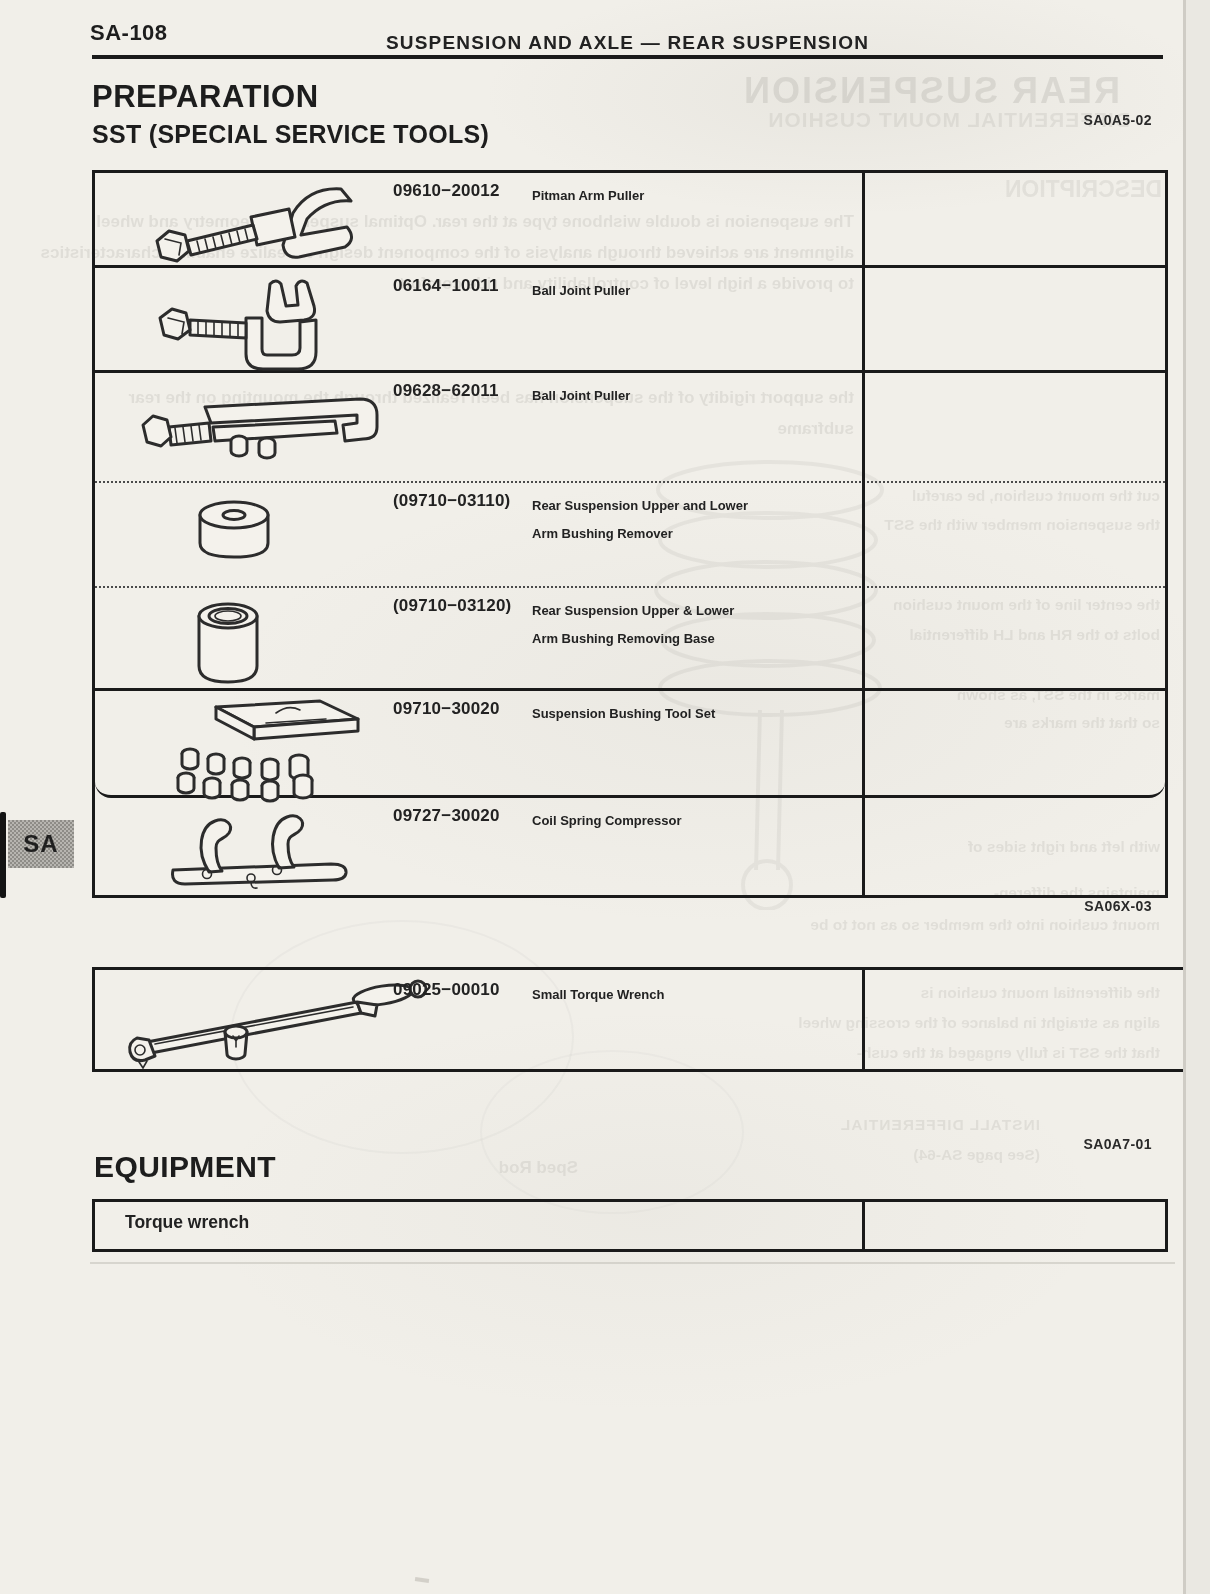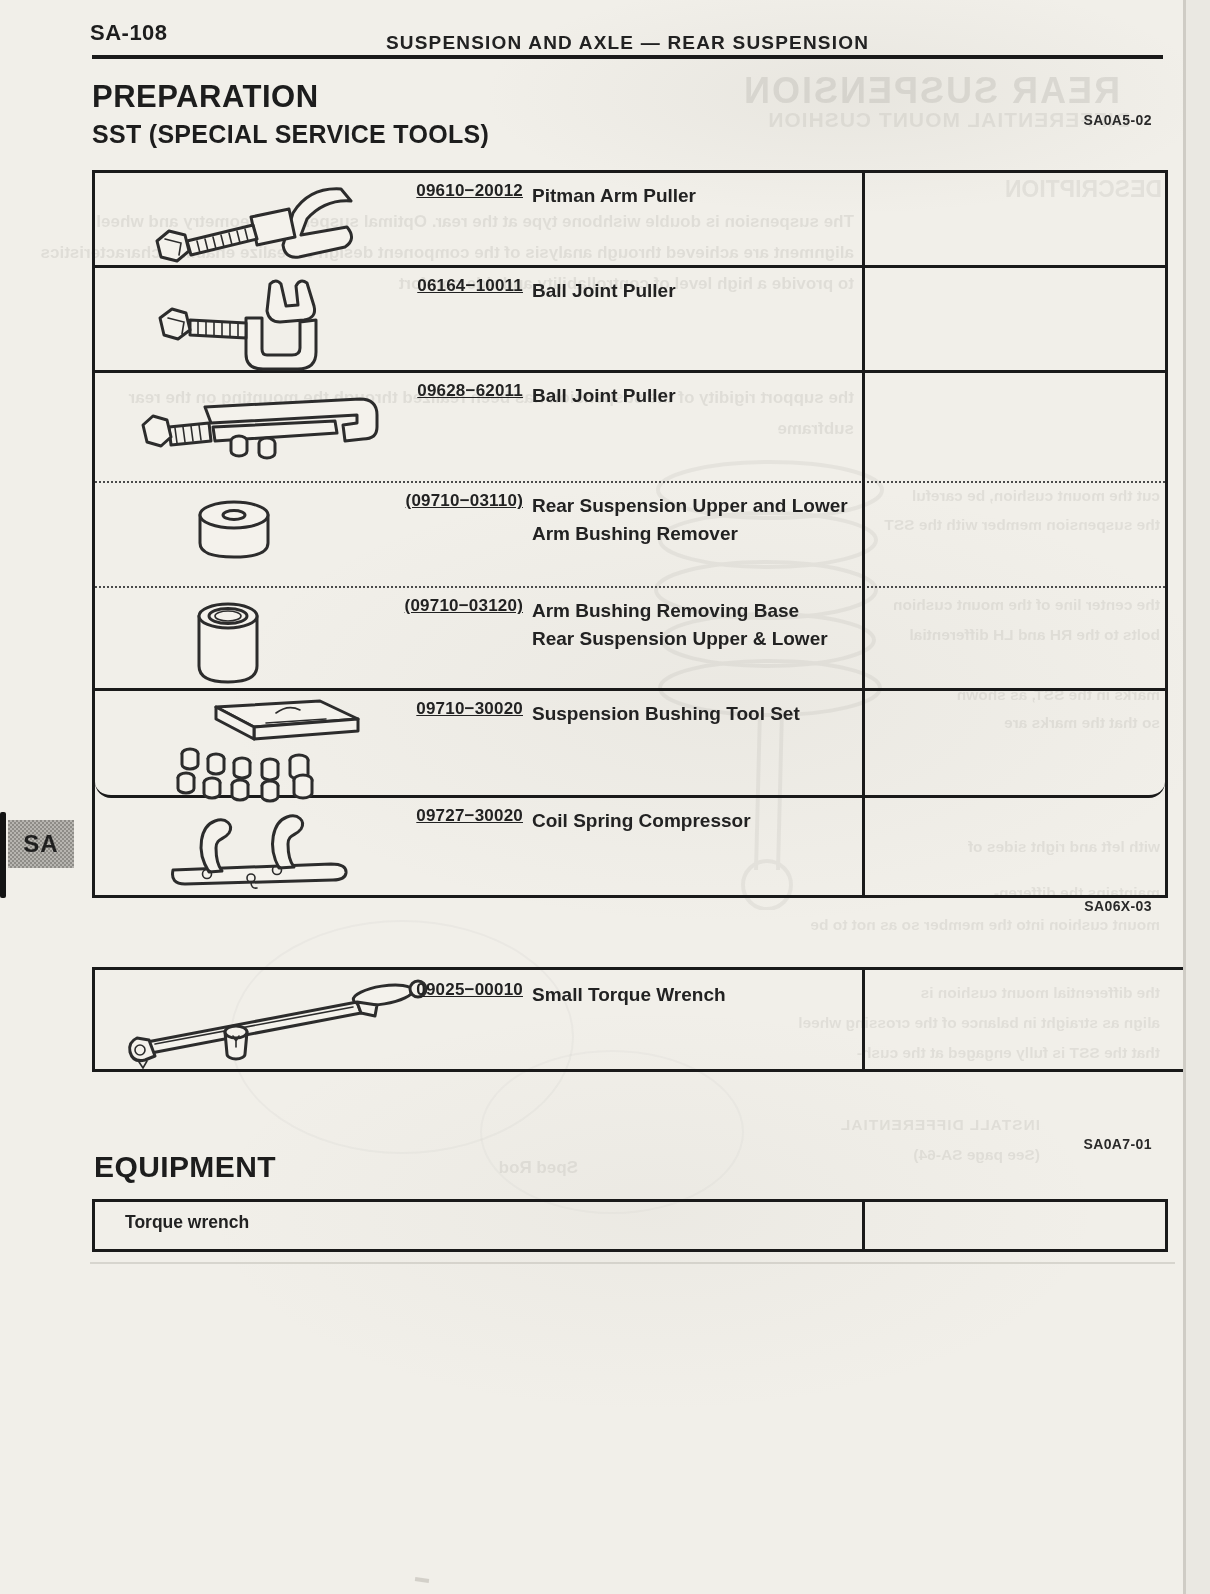--- a/index.html
+++ b/index.html
@@ -21,22 +21,22 @@
   .h2{left:92px;top:120px;font-size:25px;font-weight:800;letter-spacing:.3px;}
   .code{right:58px;font-size:14px;font-weight:700;letter-spacing:.4px;color:#2a2a2a;text-align:right;}
   .sec-h{font-size:30px;font-weight:800;letter-spacing:.4px;}
   
   .tool-table{border:3px solid #1a1a1a;box-sizing:border-box;background:transparent;}
   .tool-table::after{content:"";position:absolute;top:0;bottom:0;left:767px;width:3px;background:#1a1a1a;}
   .trow{position:relative;box-sizing:border-box;width:100%;}
   .trow.solid{border-bottom:3px solid #1a1a1a;}
   .trow.dotted{border-bottom:2px dotted #4a4a4a;}
   .illus{position:absolute;}
-  .pnum{position:absolute;left:298px;width:130px;top:8px;text-align:right;font-size:17px;font-weight:700;letter-spacing:.2px;color:#222;white-space:nowrap;text-decoration:underline;}
-  .tname{position:absolute;left:437px;top:9px;width:330px;font-size:19px;font-weight:700;line-height:28px;color:#222;}
+  .pnum{position:absolute;left:298px;width:130px;top:8px;text-align:left;font-size:17px;font-weight:700;letter-spacing:.2px;color:#222;white-space:nowrap;}
+  .tname{position:absolute;left:437px;top:9px;width:330px;font-size:13px;font-weight:700;line-height:28px;color:#222;}
   .equip-text{position:absolute;left:30px;top:10px;font-size:17.5px;font-weight:700;color:#222;}
   svg.line-art{overflow:visible;}
   .la{stroke:#2c2c2c;stroke-width:3;fill:#f4f2ec;stroke-linejoin:round;stroke-linecap:round;}
   .la-thin{stroke:#2c2c2c;stroke-width:1.6;fill:none;stroke-linecap:round;}
   
   .sa-tab{left:8px;top:820px;width:66px;height:48px;display:flex;align-items:center;justify-content:center;
     background:repeating-conic-gradient(#b7b5b0 0% 25%, #8e8c87 0% 50%) 0 0/4px 4px;
     color:#1f1f1f;font-size:24px;font-weight:800;letter-spacing:1px;}
   .sa-strip{left:0;top:812px;width:6px;height:86px;background:#141414;border-radius:2px;}
   
@@ -194,22 +194,22 @@
             <ellipse cx="33" cy="18" rx="29" ry="12"></ellipse>
             <ellipse cx="33" cy="18" rx="19" ry="7.5"></ellipse>
           </g>
           <g class="la-thin">
               <ellipse cx="33" cy="18" rx="13" ry="5"></ellipse>
             </g>
         </svg>
       </div>
       <div class="pnum">(09710−03120)</div>
       <div class="tname">
+        <div>Rear Suspension Upper &amp; Lower</div>
         <div>Arm Bushing Removing Base</div>
-        <div>Rear Suspension Upper &amp; Lower</div>
       </div>
     </div>
 
     <div class="trow solid" style="height:107px;border-radius:16px;">
       <div class="illus" style="left:75px;top:8px;">
         <svg class="line-art" width="205" height="98" viewBox="0 0 205 98">
           <g class="la" stroke-width="2.4">
             <path d="M46 8 L150 2 L188 20 L84 28 Z"></path>
             <path d="M84 28 L188 20 L188 32 L84 40 Z"></path>
             <path d="M46 8 L46 20 L84 40 L84 28 Z"></path>

